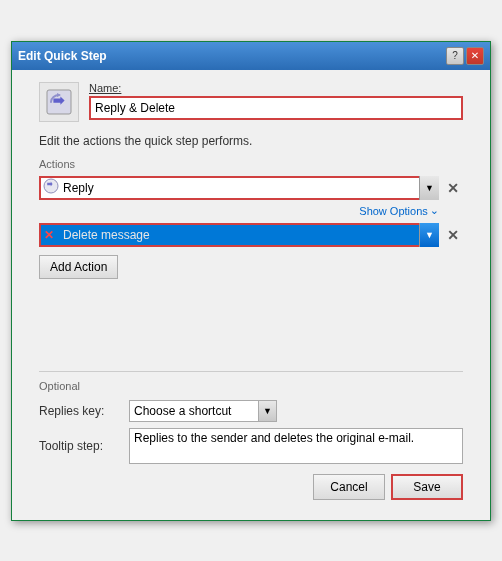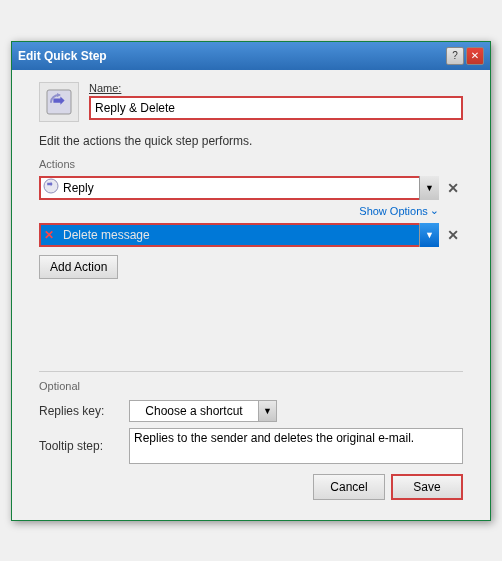--- a/index.html
+++ b/index.html
@@ -233,21 +233,20 @@
       height: 22px;
       border: 1px solid #aaa;
       font-size: 12px;
       font-family: 'Segoe UI', sans-serif;
       background: white;
       padding: 0 4px;
       appearance: none;
       -webkit-appearance: none;
       outline: none;
       width: 130px;
-      text-align: center;
     }
     .shortcut-dropdown-btn {
       width: 18px;
       height: 22px;
       background: linear-gradient(to bottom, #e8e8e8, #c8c8c8);
       border: 1px solid #aaa;
       border-left: none;
       display: flex;
       align-items: center;
       justify-content: center;

